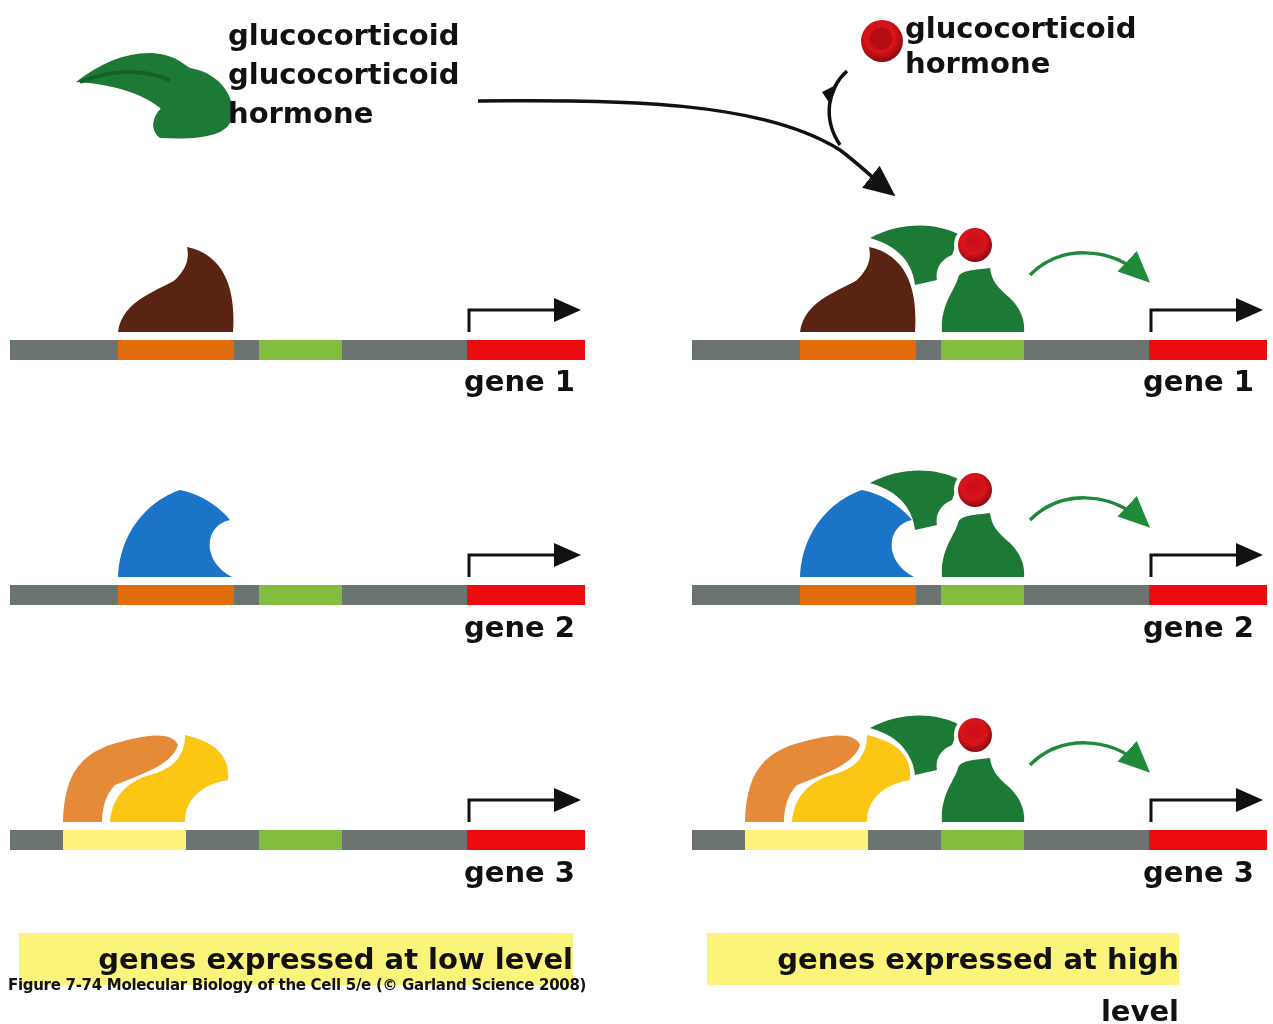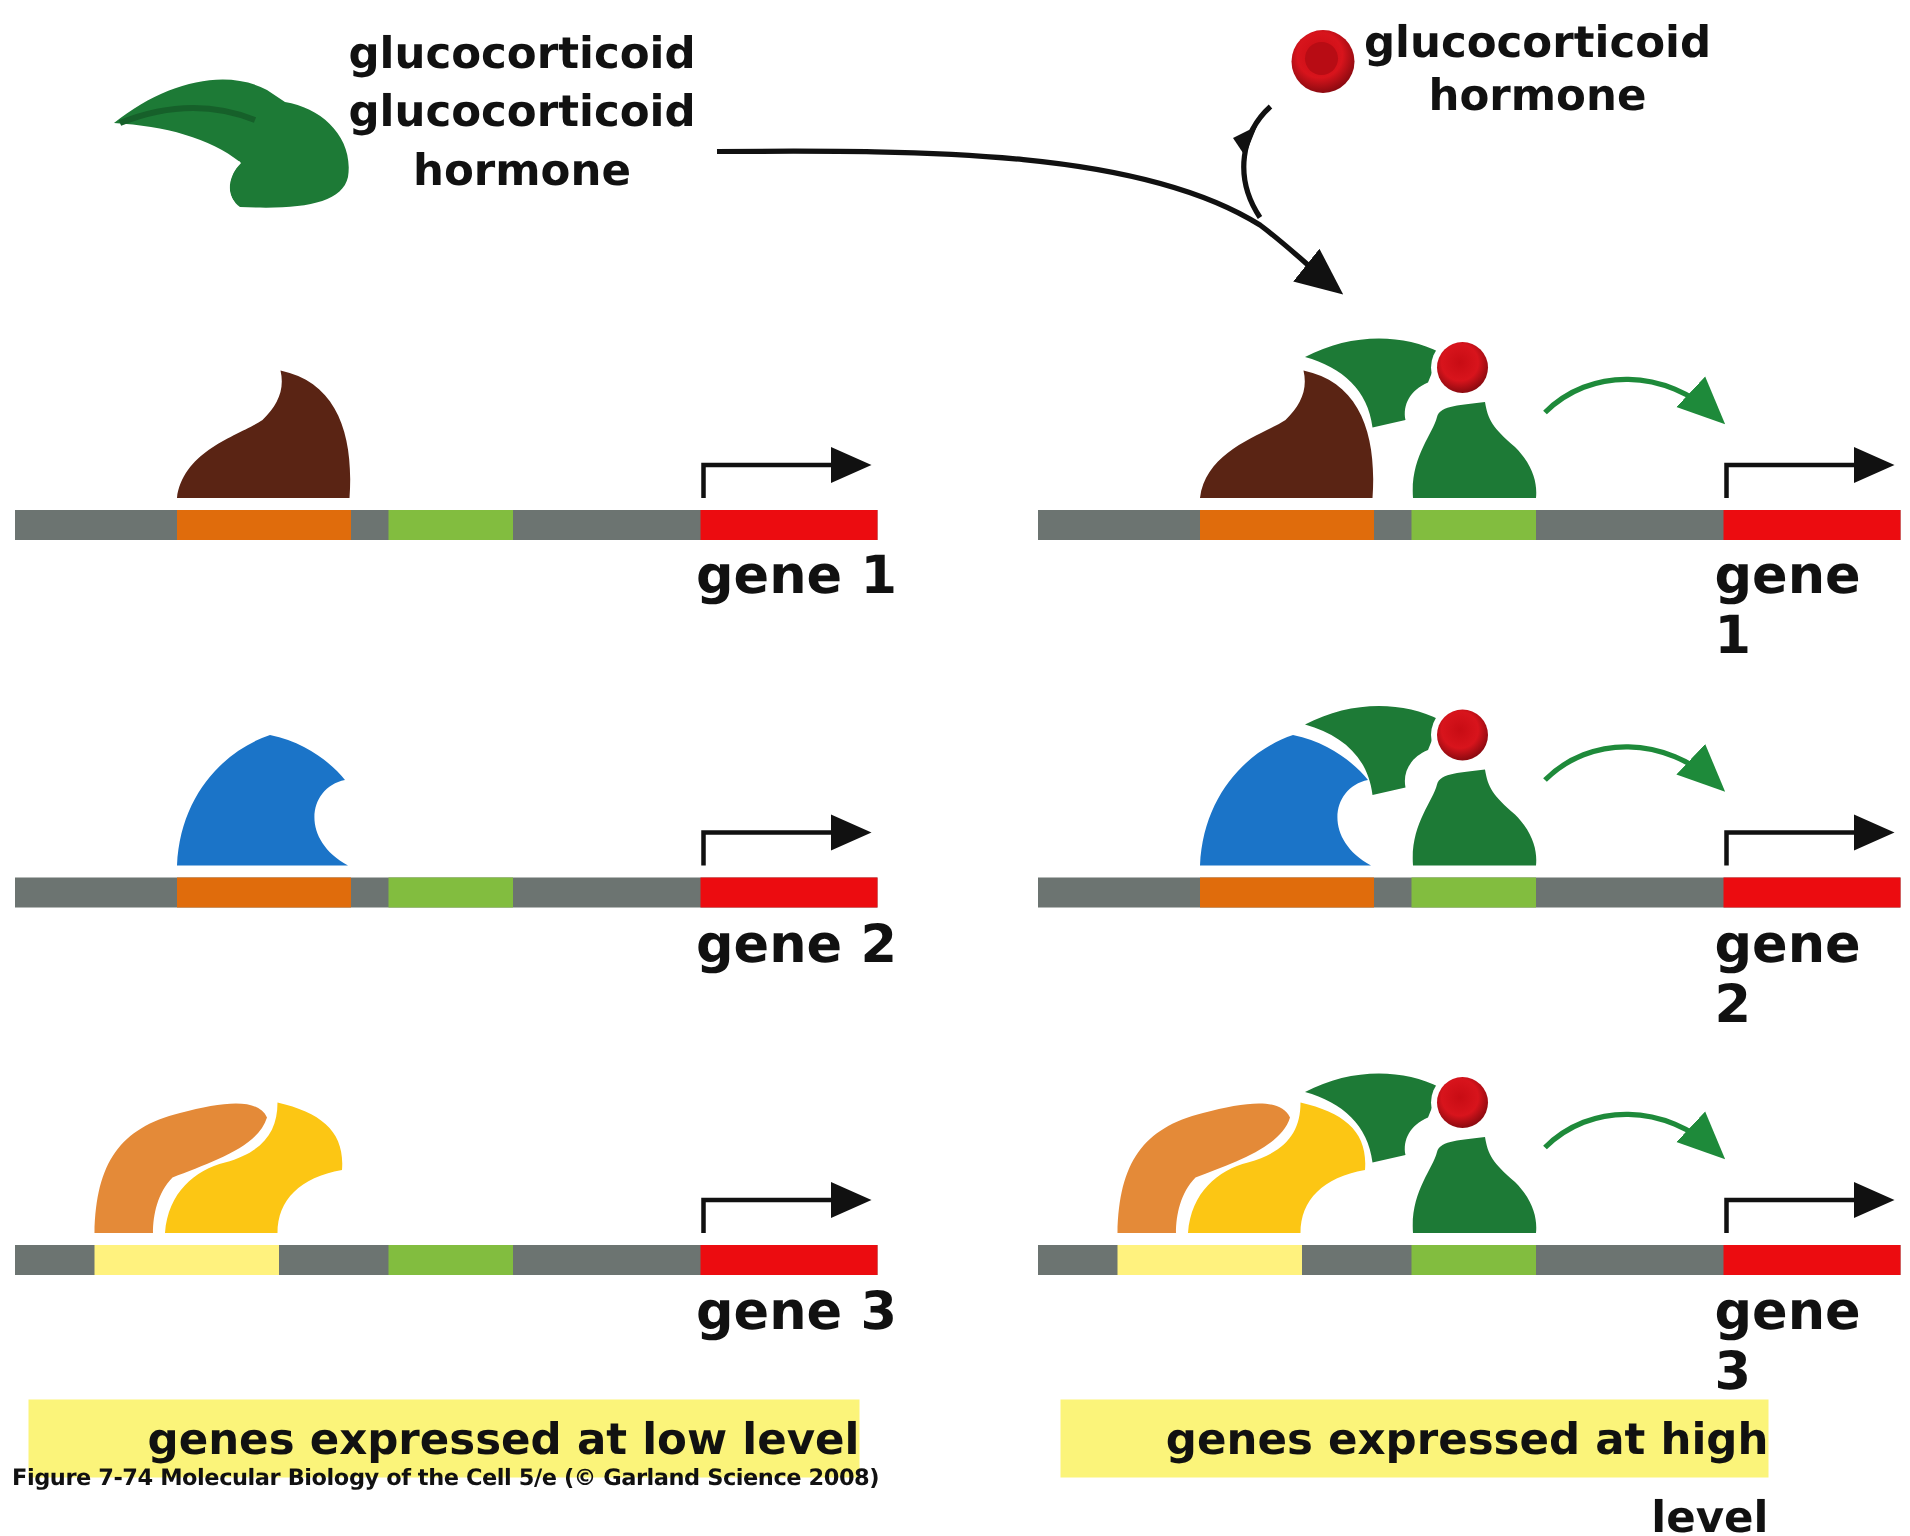--- a/index.html
+++ b/index.html
@@ -1,21 +1,21 @@
 <!DOCTYPE html>
 <html><head>
 <meta charset="utf-8">
 <style>
   html, body { margin: 0; padding: 0; background: #ffffff; }
   body { width: 1273px; height: 1024px; position: relative; overflow: hidden;
          font-family: "DejaVu Sans", sans-serif; }
-  .label { position: absolute; font-weight: bold; color: #111; text-align: center; line-height: 39px; }
+  .label { position: absolute; font-weight: bold; color: #111; text-align: left; line-height: 39px; }
   .lbl-receptor { left: 228px; top: 16px; width: 240px; font-size: 29px; }
   .lbl-hormone { left: 905px; top: 11px; width: 240px; font-size: 29px; line-height: 35px; }
-  .gene-label { position: absolute; font-weight: bold; font-size: 35px; color: #111; }
+  .gene-label { position: absolute; font-weight: bold; font-size: 29px; color: #111; }
   .banner { position: absolute; background: #fbf47a; font-weight: bold; font-size: 29px;
             color: #111; text-align: right; line-height: 52px; height: 52px; }
   .banner-low { left: 19px; top: 933px; width: 554px; }
   .banner-high { left: 707px; top: 933px; width: 472px; }
   .caption { position: absolute; left: 8px; top: 976px; font-size: 15px; font-weight: bold; color: #111;
              letter-spacing: -0.3px; }
   svg.canvas { position: absolute; left: 0; top: 0; }
 </style>
 </head>
 <body>

